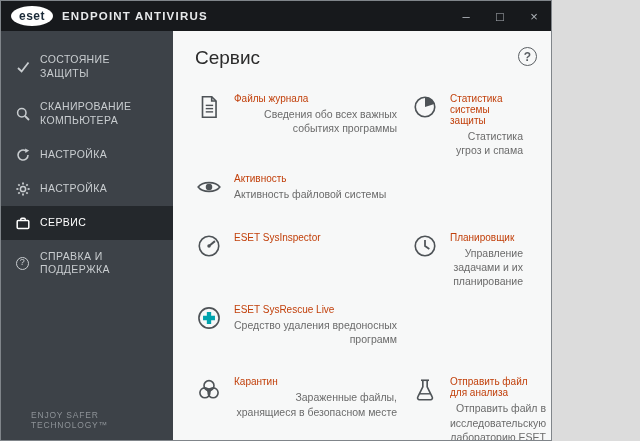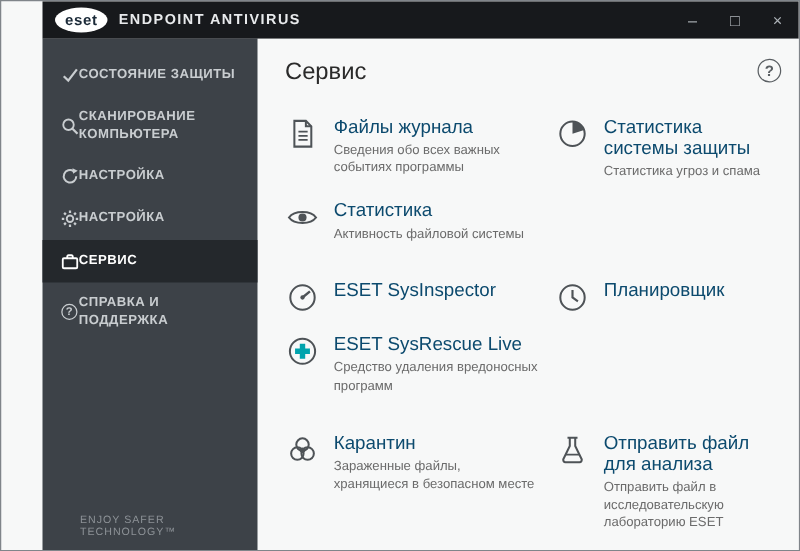--- a/index.html
+++ b/index.html
@@ -1,43 +1,43 @@
 <!DOCTYPE html>
 <html><head>
 <meta charset="utf-8">
 <style>
   html,body{margin:0;padding:0;background:#dcdcdc;font-family:"Liberation Sans","DejaVu Sans",sans-serif;}
-  .window{width:640px;height:441px;box-sizing:border-box;border:1px solid #80858a;display:flex;flex-direction:column;background:#f7f8f8;overflow:hidden;padding-left:33px;}
+  .window{width:552px;height:441px;box-sizing:border-box;border:1px solid #80858a;display:flex;flex-direction:column;background:#f7f8f8;overflow:hidden;}
   
   .titlebar{height:30px;background:#17191c;display:flex;align-items:center;padding:0 0 0 10px;flex:0 0 auto;}
   .logo{display:inline-flex;align-items:center;justify-content:center;width:42px;height:20px;background:#ffffff;border-radius:50%/50%;margin-right:9px;}
   .logo span{color:#1b2a38;font-weight:bold;font-size:12px;letter-spacing:0.5px;line-height:1;}
   .app-title{color:#e8eaec;font-size:11.5px;font-weight:bold;letter-spacing:1.2px;}
   .controls{margin-left:auto;display:flex;height:100%;}
   .ctrl{width:34px;height:100%;display:flex;align-items:center;justify-content:center;color:#aeb3b8;font-size:13px;cursor:default;}
   
   .appbody{display:flex;flex:1 1 auto;min-height:0;}
   
   .sidebar{width:172px;flex:0 0 172px;background:#3d4248;position:relative;padding-top:12px;box-sizing:border-box;}
-  .nav-item{display:flex;align-items:center;padding:10px 14px;color:#c9cdd0;font-size:10.5px;letter-spacing:0.4px;line-height:1.3;cursor:default;font-weight:bold;}
+  .nav-item{display:flex;align-items:center;gap:10px;padding:10px 14px;color:#c9cdd0;font-size:10.5px;letter-spacing:0.4px;line-height:1.3;cursor:default;}
   .nav-item.active{background:#24282c;color:#ffffff;}
   .nav-ico{width:15px;flex:0 0 15px;display:inline-flex;align-items:center;justify-content:center;}
   .q-circle{width:13px;height:13px;border:1.3px solid #c9cdd0;border-radius:50%;display:inline-flex;align-items:center;justify-content:center;font-size:9px;color:#c9cdd0;box-sizing:border-box;}
   .sidebar-footer{position:absolute;left:30px;bottom:10px;color:#8d9297;font-size:8.5px;letter-spacing:0.8px;}
   
   .content{flex:1 1 auto;background:#f7f8f8;display:flex;flex-direction:column;min-width:0;}
   .content-header{display:flex;align-items:flex-start;padding:16px 14px 10px 22px;}
   .content-header h1{margin:0;font-size:19px;font-weight:400;color:#2b2b2b;}
   .help{margin-left:auto;width:19px;height:19px;border:1.6px solid #5a5f63;border-radius:50%;display:flex;align-items:center;justify-content:center;font-size:12px;font-weight:bold;color:#5a5f63;box-sizing:border-box;cursor:default;}
   .group{display:grid;grid-template-columns:216px 1fr;row-gap:16px;padding:14px 14px 16px 22px;}
   .divider{height:1px;background:#e0e1e2;margin:0 14px 0 22px;}
   .tool{display:flex;gap:11px;padding-right:14px;cursor:pointer;}
   .tool-ico{width:28px;flex:0 0 28px;display:flex;justify-content:center;align-items:flex-start;padding-top:1px;}
-  .tool-title{color:#0c4a6e;font-size:15px;text-decoration:none;display:block;margin-bottom:3px;}
-  .tool-desc{color:#6b6b6b;font-size:10.5px;line-height:1.35;max-width:168px;}
+  .tool-title{color:#c2410c;font-size:10px;text-decoration:none;display:block;margin-bottom:3px;}
+  .tool-desc{color:#6b6b6b;font-size:10.5px;line-height:1.35;max-width:168px;text-align:right;}
   svg{display:block;}
 </style>
 </head>
 <body>
 
 <div class="window">
 
   <div class="titlebar">
     <span class="logo">
         <span>eset</span>
@@ -161,21 +161,21 @@
         </div>
 
         <div class="tool">
           <span class="tool-ico">
             <svg width="26" height="26" viewBox="0 0 24 24">
                 <path d="M2 12C6 6.6 18 6.6 22 12C18 17.4 6 17.4 2 12z" fill="none" stroke="#4e5357" stroke-width="1.5"></path>
                 <circle cx="12" cy="12" r="3" fill="#4e5357"></circle>
               </svg>
           </span>
           <div class="tool-text">
-            <a href="#" class="tool-title">Статистика</a>
+            <a href="#" class="tool-title">Активность</a>
             <div class="tool-desc">Активность файловой системы</div>
           </div>
         </div>
 
       </section>
 
       <div class="divider"></div>
 
       <section class="group">
 
@@ -194,20 +194,21 @@
 
         <div class="tool">
           <span class="tool-ico">
             <svg width="26" height="26" viewBox="0 0 24 24">
                 <circle cx="12" cy="12" r="9" fill="none" stroke="#4e5357" stroke-width="1.5"></circle>
                 <path d="M12 6.5V12l4 2.8" fill="none" stroke="#4e5357" stroke-width="1.6"></path>
               </svg>
           </span>
           <div class="tool-text">
             <a href="#" class="tool-title">Планировщик</a>
+            <div class="tool-desc">Управление задачами и их планирование</div>
           </div>
         </div>
 
         <div class="tool">
           <span class="tool-ico">
             <svg width="26" height="26" viewBox="0 0 24 24">
                 <circle cx="12" cy="12" r="9.3" fill="none" stroke="#4e5357" stroke-width="1.5"></circle>
                 <path d="M10 6.5h4v3.5h3.5v4H14v3.5h-4V14H6.5v-4H10z" fill="#00a3ad"></path>
               </svg>
           </span>

